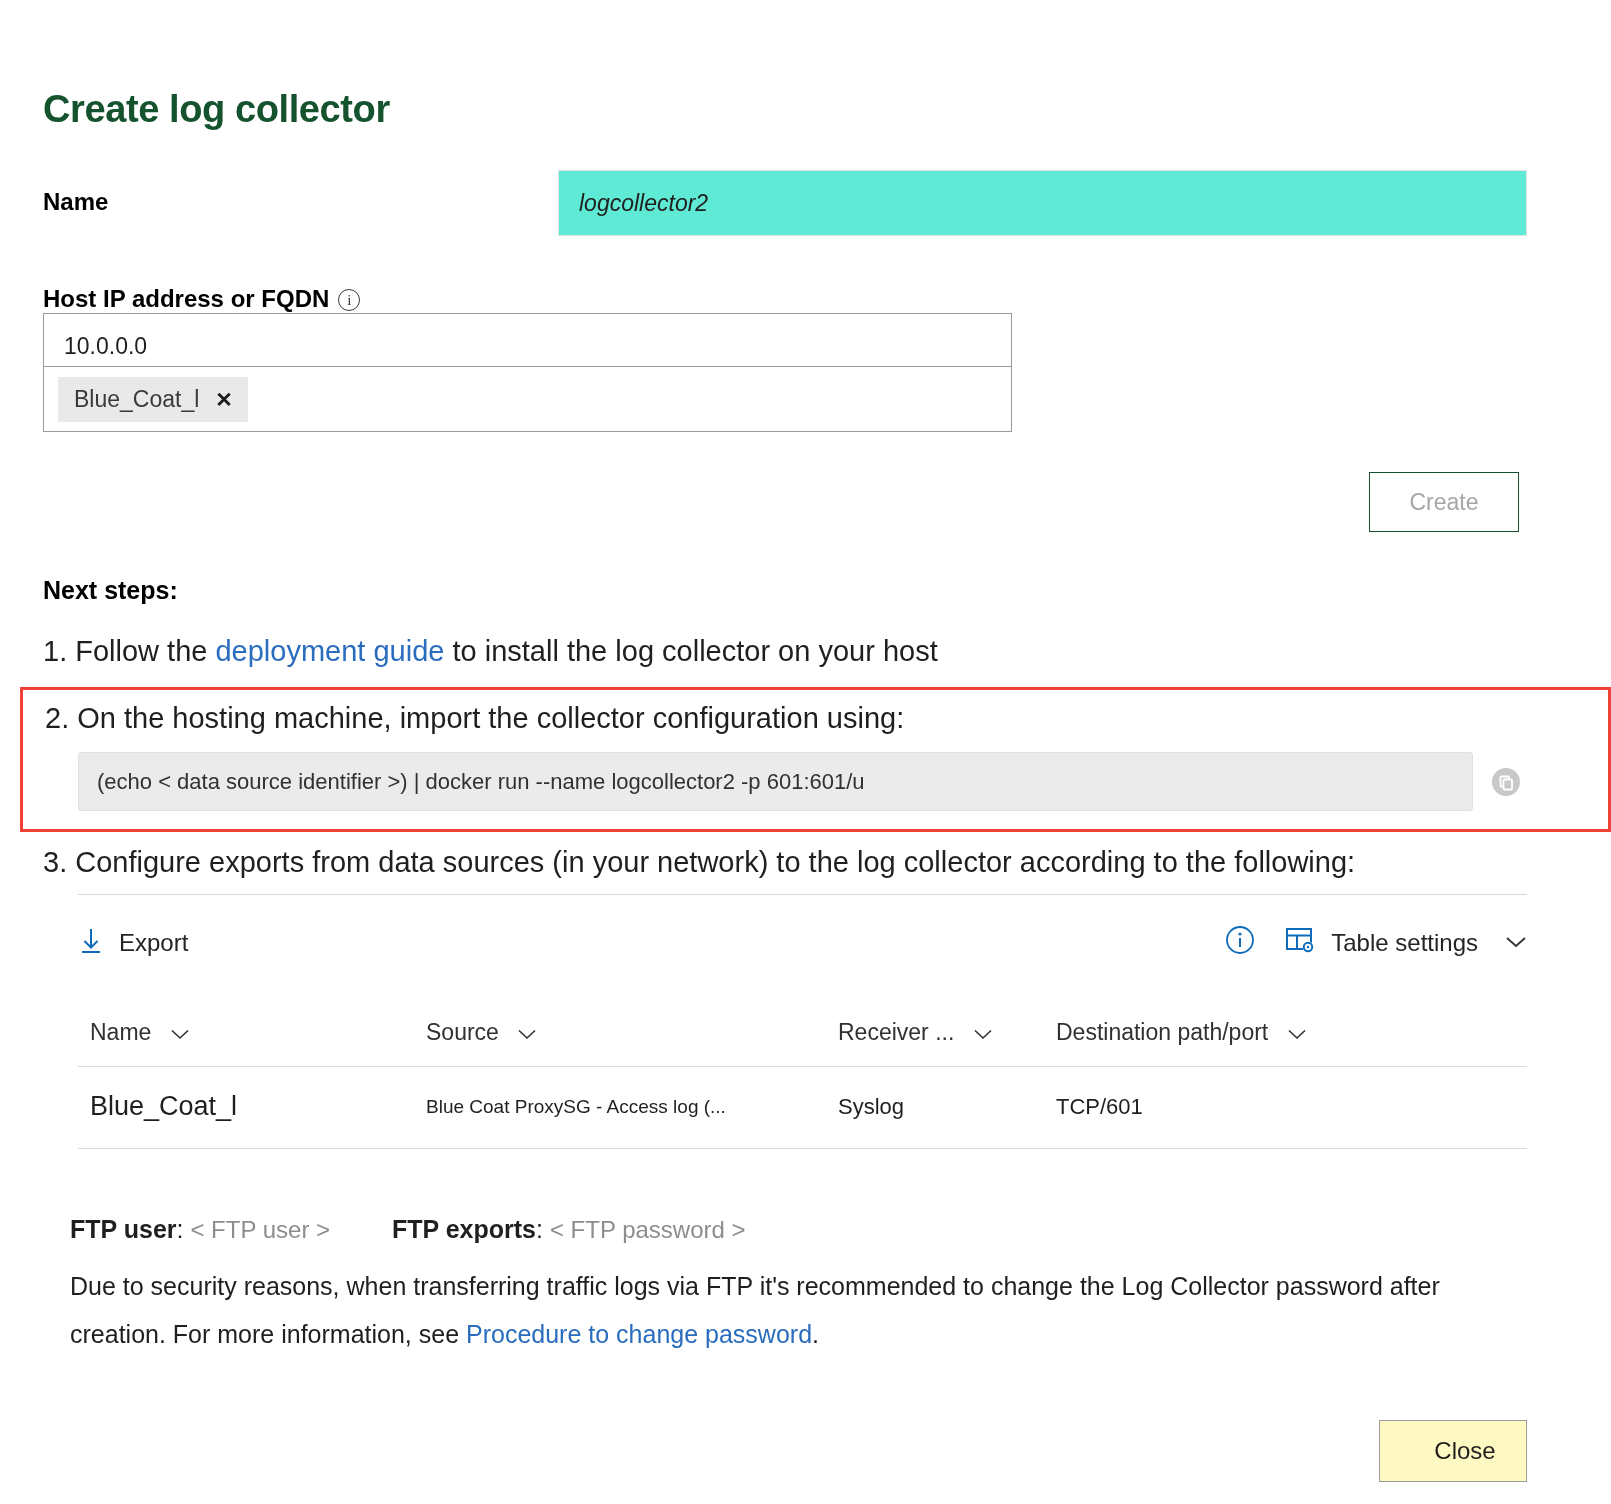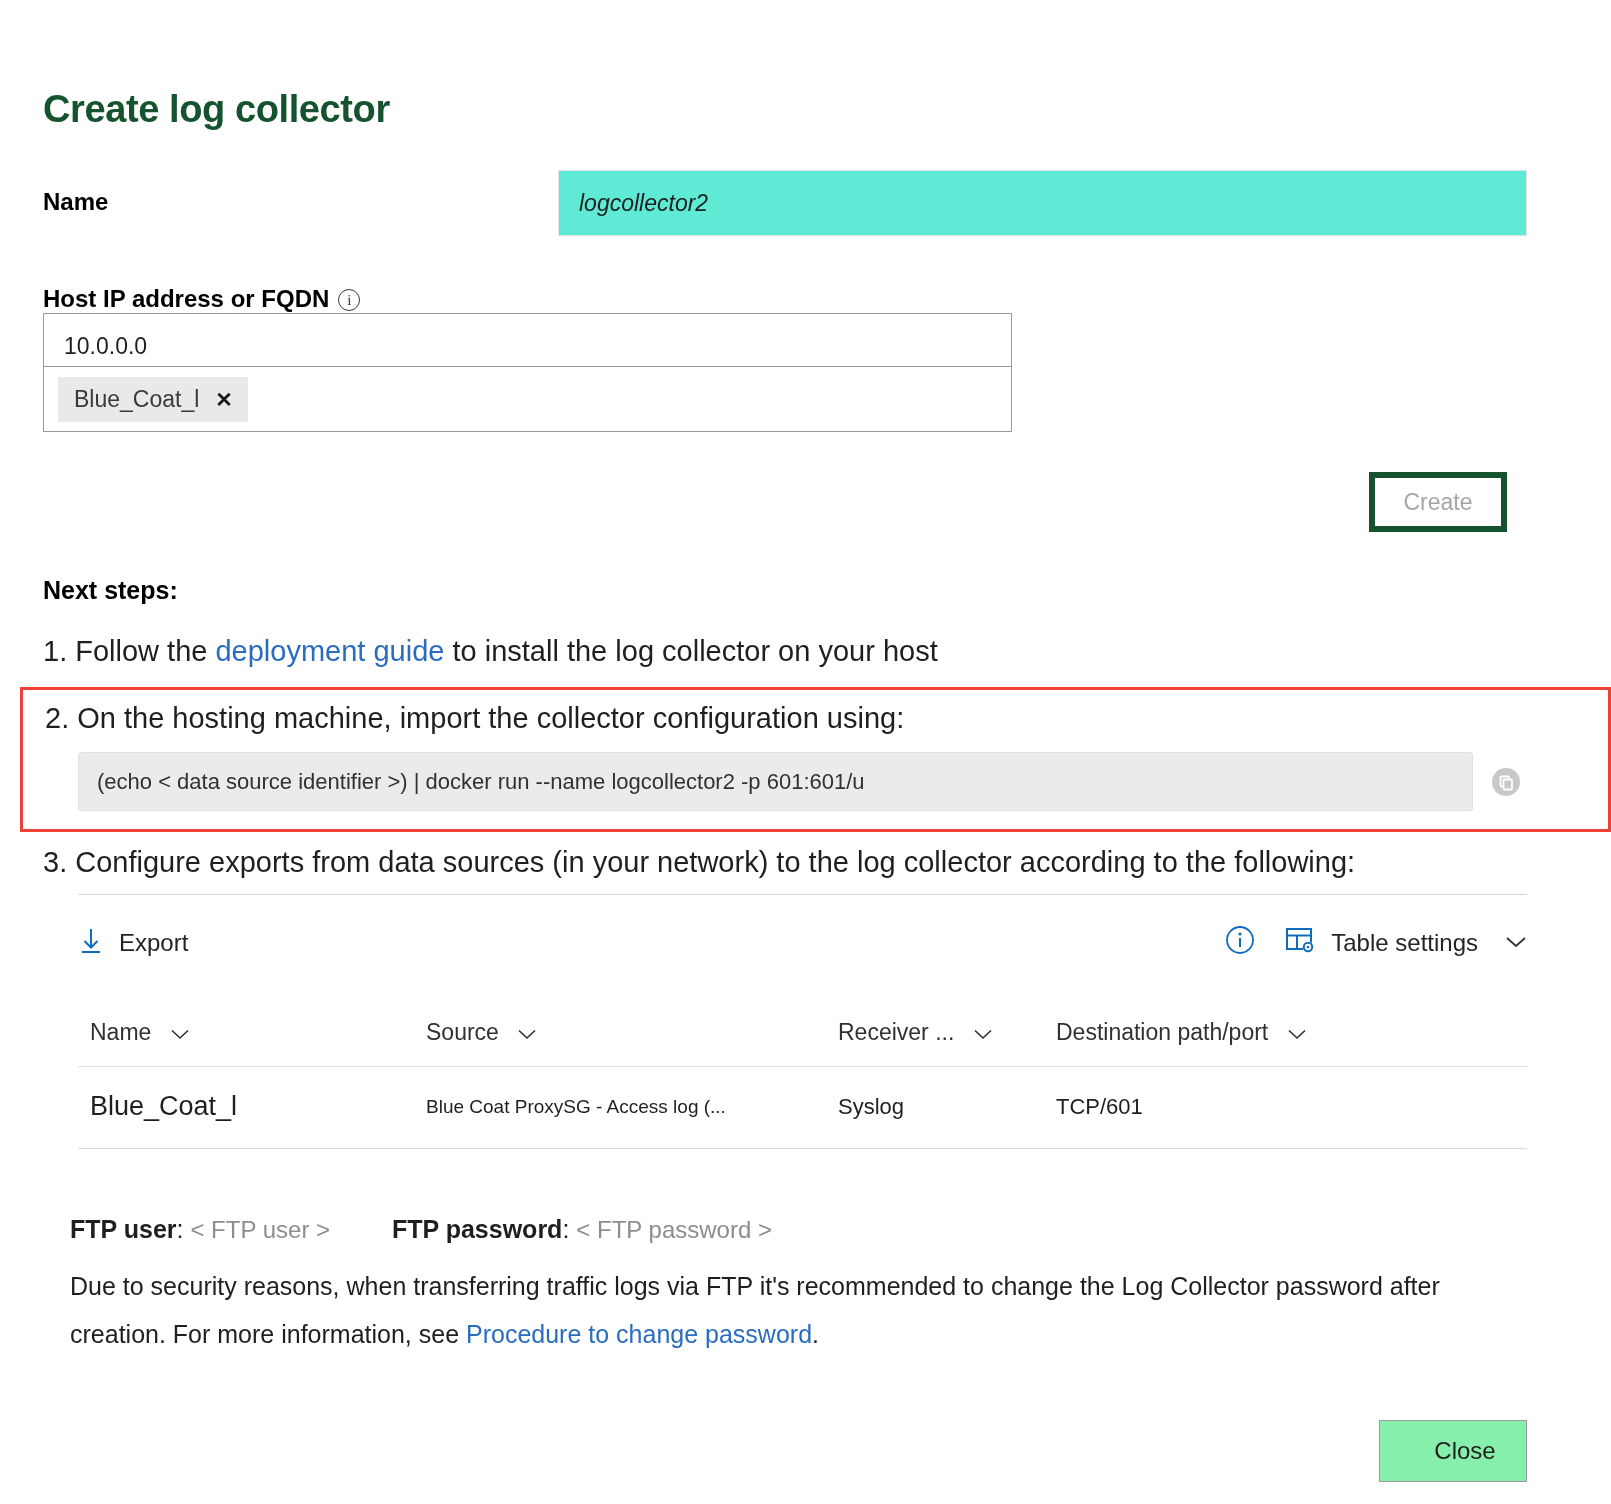--- a/index.html
+++ b/index.html
@@ -99,22 +99,22 @@
     font-weight: 700;
     color: #1a1a1a;
     cursor: pointer;
     line-height: 1;
   }
 
   
   .create-btn {
     position: absolute;
     left: 1369px; top: 472px;
-    width: 138px; height: 60px;
-    border: 6px solid #14532d;
+    width: 150px; height: 60px;
+    border: 1px solid #14532d;
     background: #ffffff;
     color: #a6a6a6;
     font-size: 23px;
     font-family: "Liberation Sans", sans-serif;
     display: flex;
     align-items: center;
     justify-content: center;
   }
 
   
@@ -268,21 +268,21 @@
     line-height: 48px;
     color: #201f1e;
   }
 
   
   .close-btn {
     position: absolute;
     left: 1379px; top: 1420px;
     width: 148px; height: 62px;
     border: 1px solid #9c9c9c;
-    background: #86efac;
+    background: #fef9c3;
     color: #201f1e;
     font-size: 24px;
     font-family: "Liberation Sans", sans-serif;
     display: flex;
     align-items: center;
     justify-content: center;
     cursor: pointer;
     padding-left: 24px;
   }
 </style>
@@ -436,21 +436,21 @@
         <td class="c-recv">Syslog</td>
         <td class="c-dest">TCP/601</td>
       </tr>
     </tbody>
   </table>
 
   <div class="ftp-line">
     <b>FTP user</b><span>:</span>
     <span class="ftp-ph">&lt; FTP user &gt;</span>
     <span class="gap"></span>
-    <b>FTP password</b><span>:</span>
+    <b>FTP exports</b><span>:</span>
     <span class="ftp-ph">&lt; FTP password &gt;</span>
   </div>
 
   <div class="sec-note">
     <span>Due to security reasons, when transferring traffic logs via FTP it's recommended to change the Log Collector password after creation. For more information, see </span><a class="link">Procedure to change password</a><span>.</span>
   </div>
 
   <div class="close-btn">Close</div>
 
 </div>

